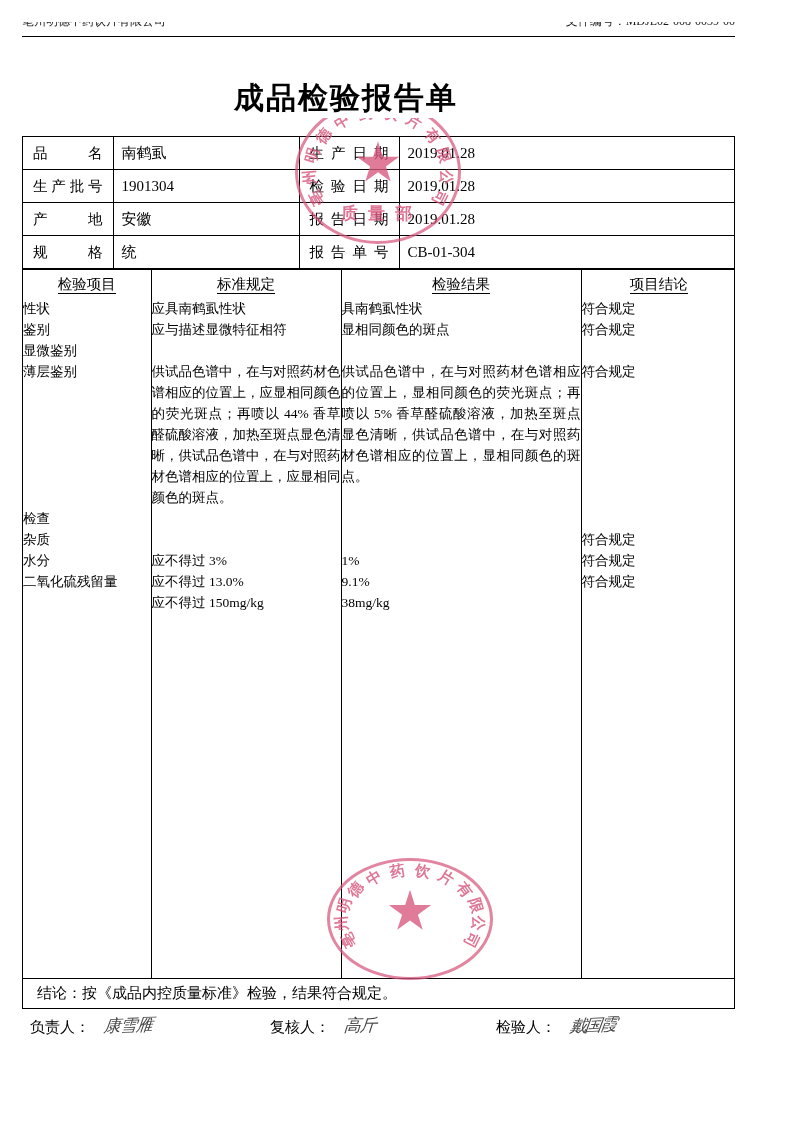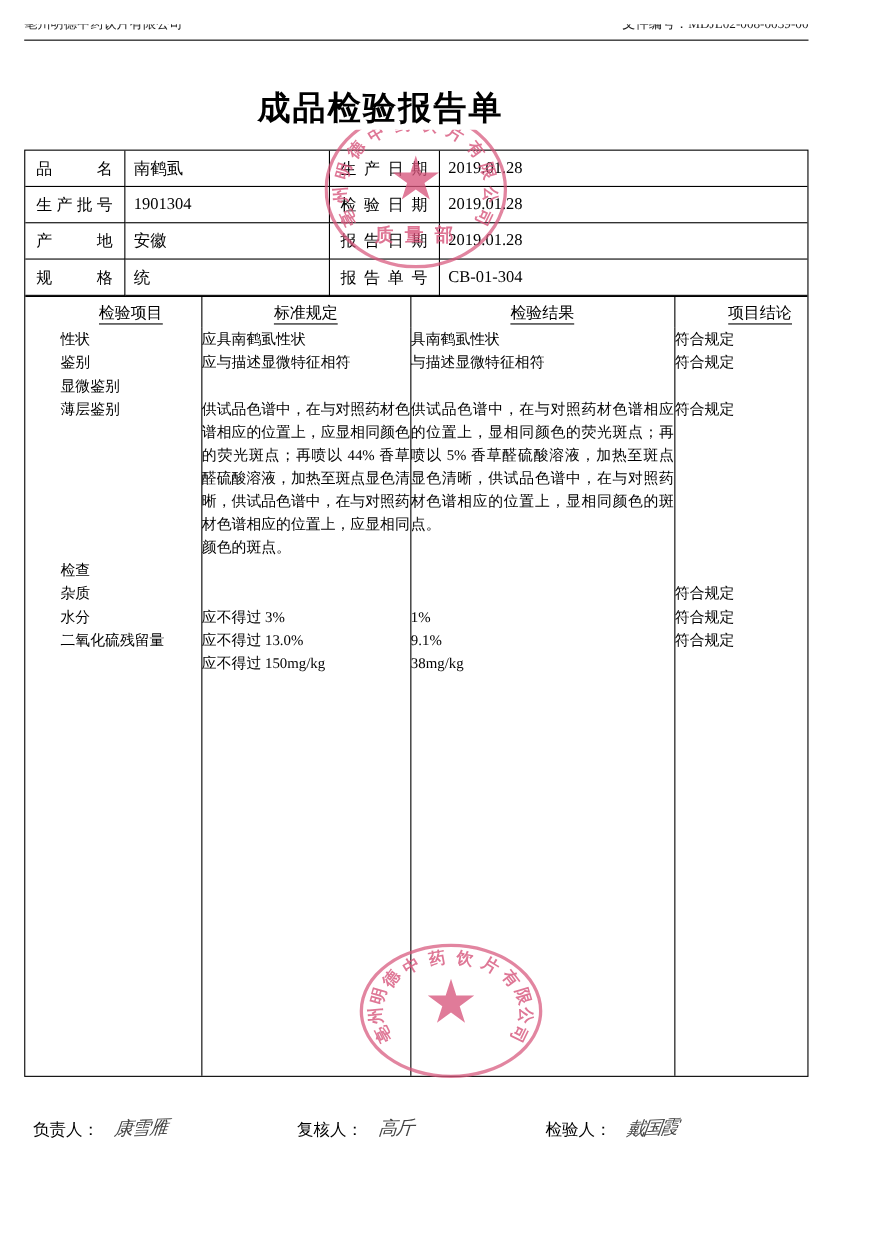--- a/index.html
+++ b/index.html
@@ -97,21 +97,21 @@
 
   
   table.info tr td:first-child { border-left: none; }
   table.info tr td:last-child  { border-right: none; }
   table.info tr:first-child td { border-top: none; }
 
   
   .results-wrap {
     border-top: 1.3px solid #000;
   }
-  table.results { width: 100%; margin-left: 32px; }
+  table.results { width: 100%; }
   table.results col.r1 { width: 128px; }
   table.results col.r2 { width: 190px; }
   table.results col.r3 { width: 240px; }
   table.results col.r4 { width: 155px; }
 
   table.results th, table.results td {
     border-left: 1px solid #000;
     border-right: 1px solid #000;
     vertical-align: top;
     padding: 0;
@@ -363,21 +363,21 @@
             <div class="para">供试品色谱中，在与对照药材色谱相应的位置上，应显相同颜色的荧光斑点；再喷以 44% 香草醛硫酸溶液，加热至斑点显色清晰，供试品色谱中，在与对照药材色谱相应的位置上，应显相同颜色的斑点。</div>
             <div class="gap"></div>
             <div class="gap"></div>
             <div class="ln">应不得过 3%</div>
             <div class="ln">应不得过 13.0%</div>
             <div class="ln">应不得过 150mg/kg</div>
           </td>
 
           <td class="body-cell col-result">
             <div class="ln">具南鹤虱性状</div>
-            <div class="ln">与描述显微特征相符</div>
+            <div class="ln">显相同颜色的斑点</div>
             <div class="gap"></div>
             <div class="para">供试品色谱中，在与对照药材色谱相应的位置上，显相同颜色的荧光斑点；再喷以 5% 香草醛硫酸溶液，加热至斑点显色清晰，供试品色谱中，在与对照药材色谱相应的位置上，显相同颜色的斑点。</div>
             <div class="gap"></div>
             <div class="gap"></div>
             <div class="gap"></div>
             <div class="ln">1%</div>
             <div class="ln">9.1%</div>
             <div class="ln">38mg/kg</div>
           </td>
 
@@ -395,20 +395,23 @@
             <div class="gap"></div>
             <div class="ln">符合规定</div>
             <div class="ln">符合规定</div>
             <div class="ln">符合规定</div>
           </td>
         </tr>
       </tbody>
     </table>
   </div>
 
+  <div class="conclusion-row">
+    <span>结论：按《成品内控质量标准》检验，结果符合规定。</span>
+  </div>
 </div>
 
 <div class="sig-row">
   <div class="sig-block b1">
     <span>负责人：</span>
     <span class="sig-name s1">康雪雁</span>
   </div>
   <div class="sig-block b2">
     <span>复核人：</span>
     <span class="sig-name s2">高斤</span>

